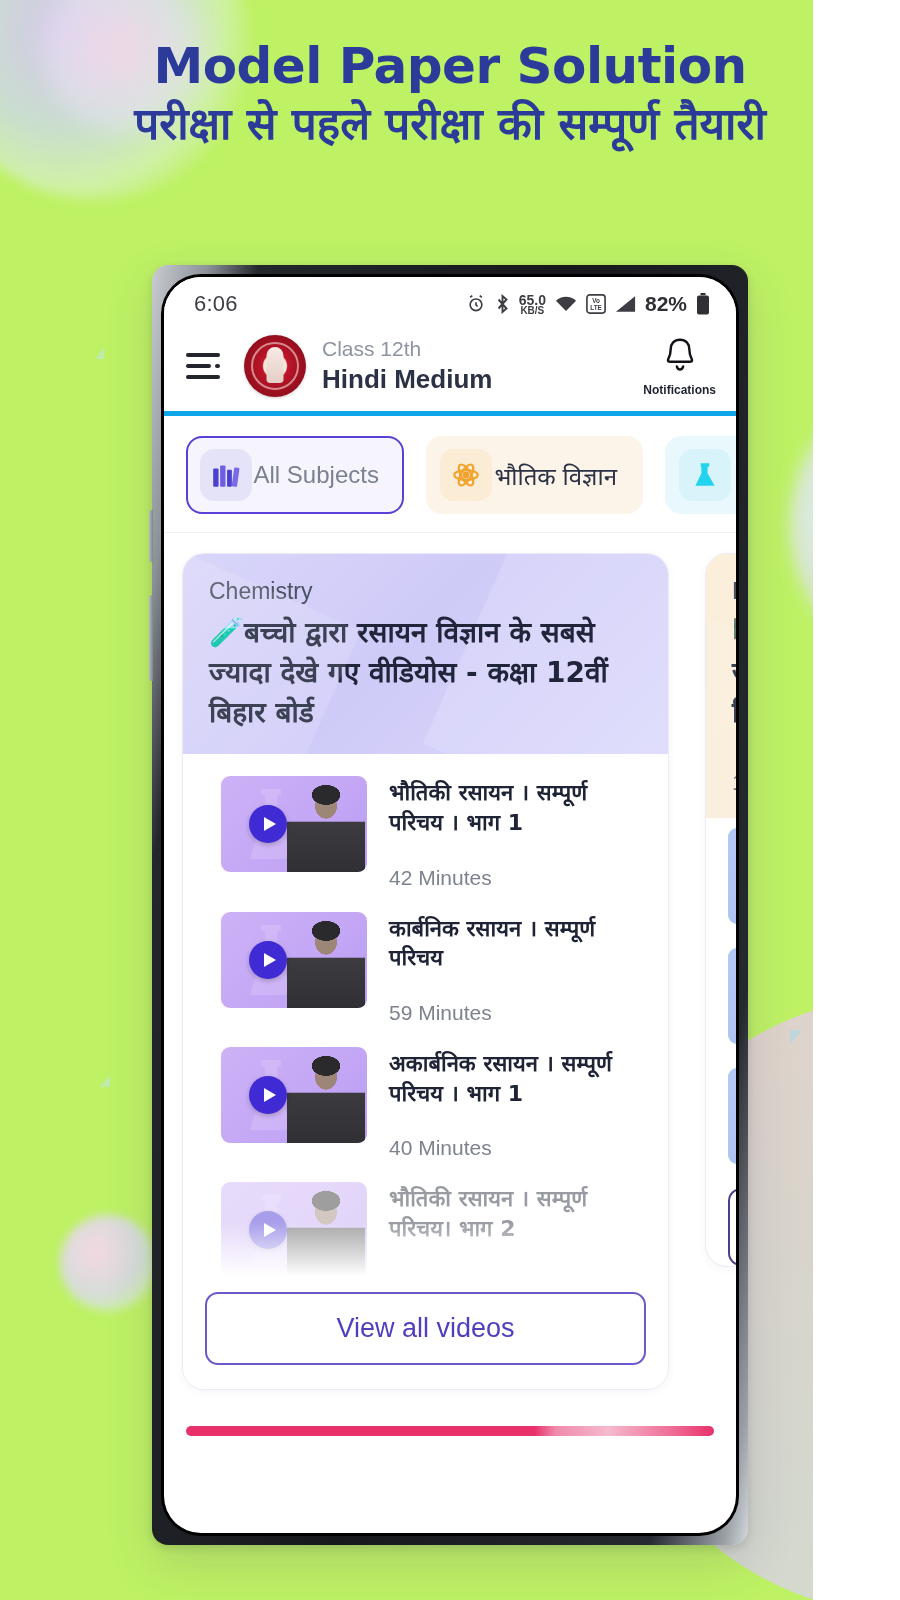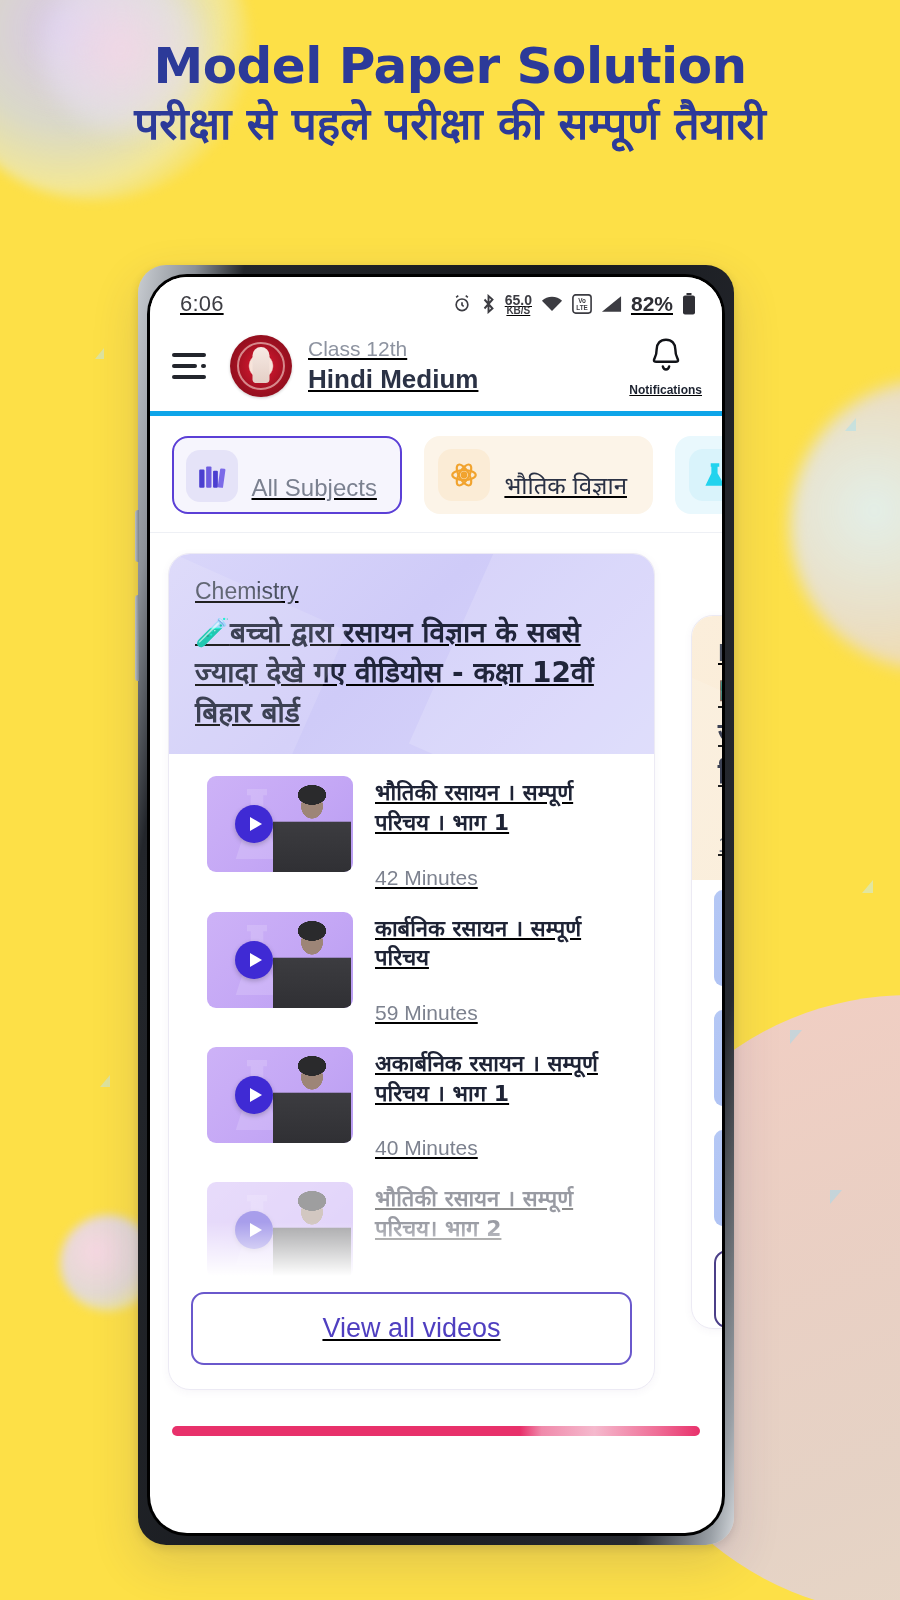--- a/index.html
+++ b/index.html
@@ -5,22 +5,22 @@
   * { box-sizing: border-box; margin: 0; padding: 0; }
   html, body {
     width: 900px; height: 1600px;
     overflow: hidden;
     font-family: "Liberation Sans", "DejaVu Sans", sans-serif;
     background: #ffffff;
   }
 
   #page {
     position: relative;
-    width: 900px; height: 1600px;
-    background: #fde047;
+    width: 813px; height: 1600px;
+    background: #bef264;
     overflow: hidden;
   }
 
   
   .bg-blob { position: absolute; border-radius: 50%; pointer-events: none; }
   .blob-tl {
     left: -60px; top: -110px; width: 310px; height: 310px;
     background: radial-gradient(circle at 40% 45%, rgba(214,198,240,.95) 0%, rgba(205,214,243,.75) 38%, rgba(229,240,250,.45) 62%, rgba(255,255,255,0) 78%);
     filter: blur(6px);
   }
@@ -62,28 +62,27 @@
   .headline-hi {
     font-family: "DejaVu Sans", sans-serif;
     font-size: 44px; font-weight: bold;
     color: #2c3a99;
     margin-top: 6px;
     line-height: 1.15;
   }
 
   
   #phone {
-    position: absolute; left: 138px; top: 265px;
+    position: absolute; left: 152px; top: 265px;
     width: 596px; height: 1280px;
-    border-radius: 28px;
+    border-radius: 16px;
     background: linear-gradient(100deg, #c9cdd2 0%, #8b9097 7%, #23262b 13%, #16181c 50%, #26292f 88%, #9aa0a6 97%, #d4d8dc 100%);
     padding: 9px;
     box-shadow: 0 18px 48px rgba(60,50,110,.16), 0 3px 10px rgba(0,0,0,.12);
     z-index: 10;
-    text-decoration: underline;
   }
   #phone-inner {
     width: 100%; height: 100%;
     border-radius: 40px;
     background: #000;
     padding: 3px;
     overflow: hidden;
   }
   #screen {
     position: relative;
@@ -148,42 +147,42 @@
   .hdr-main { font-size: 26px; color: #2b3245; font-weight: bold; line-height: 1.25; margin-top: 1px; }
   .notif { text-align: center; padding-right: 2px; }
   .notif-label { font-size: 12px; font-weight: bold; color: #1d2330; margin-top: 2px; }
 
   
   .chips {
     display: flex; gap: 22px; padding: 20px 0 18px 22px;
     background: #fff; border-bottom: 1px solid #eef0f5;
   }
   .chip {
-    display: flex; align-items: flex-end; gap: 14px;
+    display: flex; align-items: center; gap: 2px;
     padding: 13px 26px 13px 14px;
     border-radius: 16px; background: #f3f2fb; flex: none;
     cursor: pointer;
   }
   .chip.sel { border: 2.5px solid #5b3fd6; background: #f6f5fd; padding: 10.5px 23.5px 10.5px 11.5px; }
   .chip.c2 { background: #fcf4e8; }
   .chip.c3 { background: #e9f8fd; }
   .chip-ico {
     width: 52px; height: 52px; border-radius: 14px;
     display: flex; align-items: center; justify-content: center;
     background: #e5e3f8; flex: none;
   }
   .chip.c2 .chip-ico { background: #fbecd6; }
   .chip.c3 .chip-ico { background: #d9f3fb; }
   .chip-label { font-size: 24px; color: #7b8190; white-space: nowrap; }
   .chip.c2 .chip-label { color: #2b3245; }
 
   
   .carousel {
     display: flex; gap: 36px; padding: 20px 0 0 18px;
-    align-items: center;
+    align-items: flex-start;
   }
   .course-card {
     width: 487px; flex: none;
     background: #fff;
     border: 1px solid #eceaf4;
     border-radius: 22px;
     overflow: hidden;
     box-shadow: 0 2px 8px rgba(70,60,120,.05);
   }
   .course-card.peach { width: 487px; }

